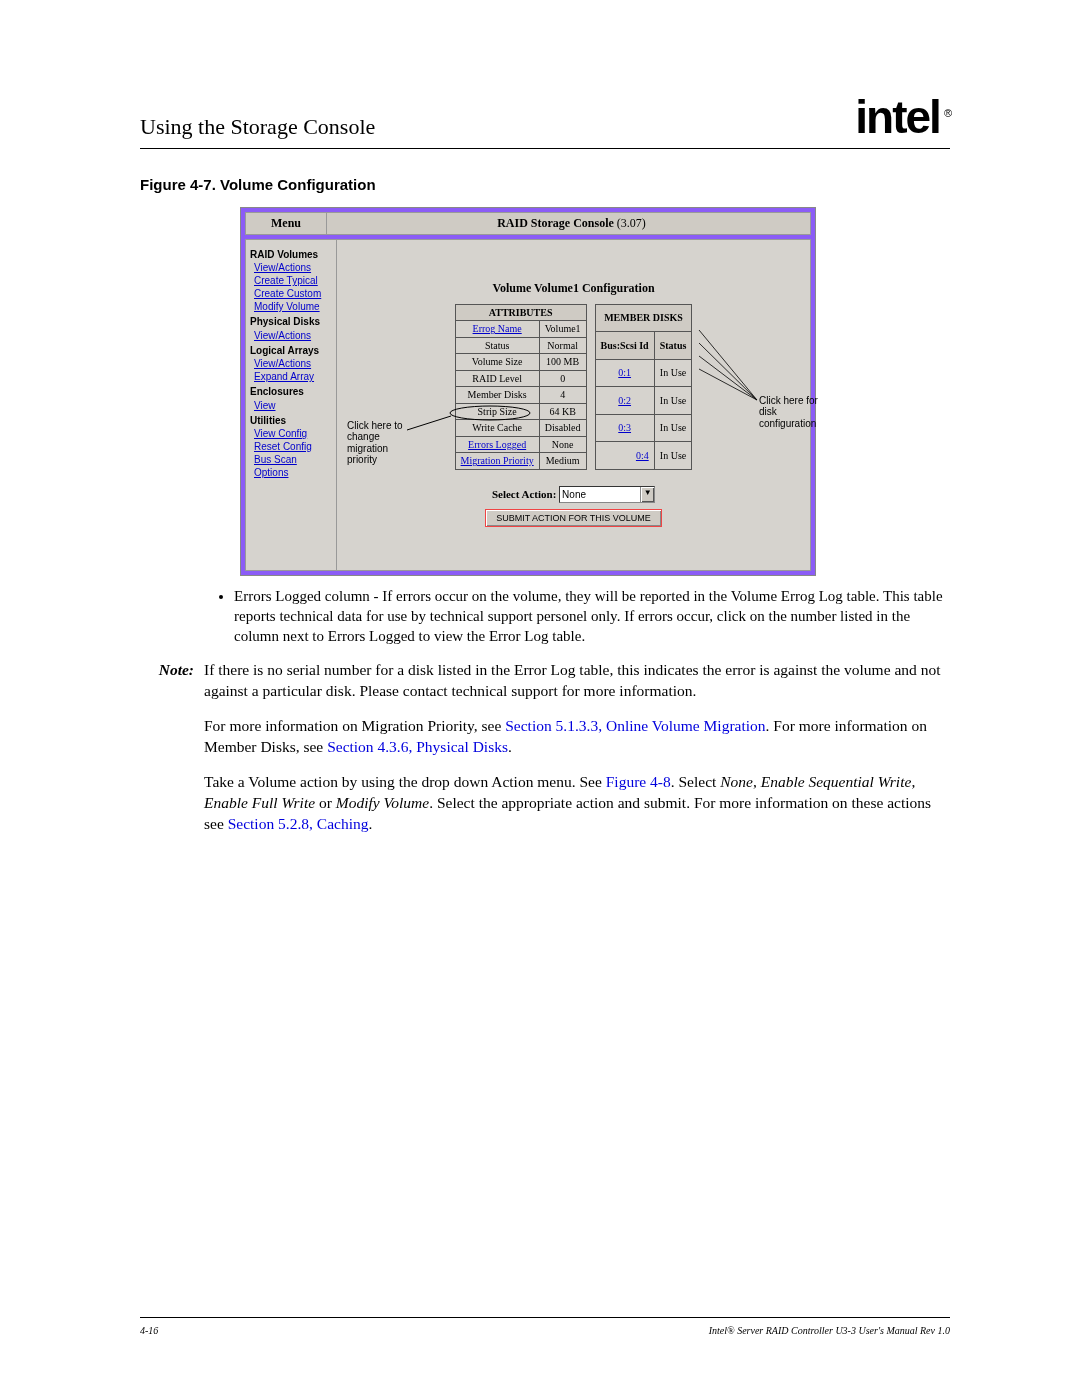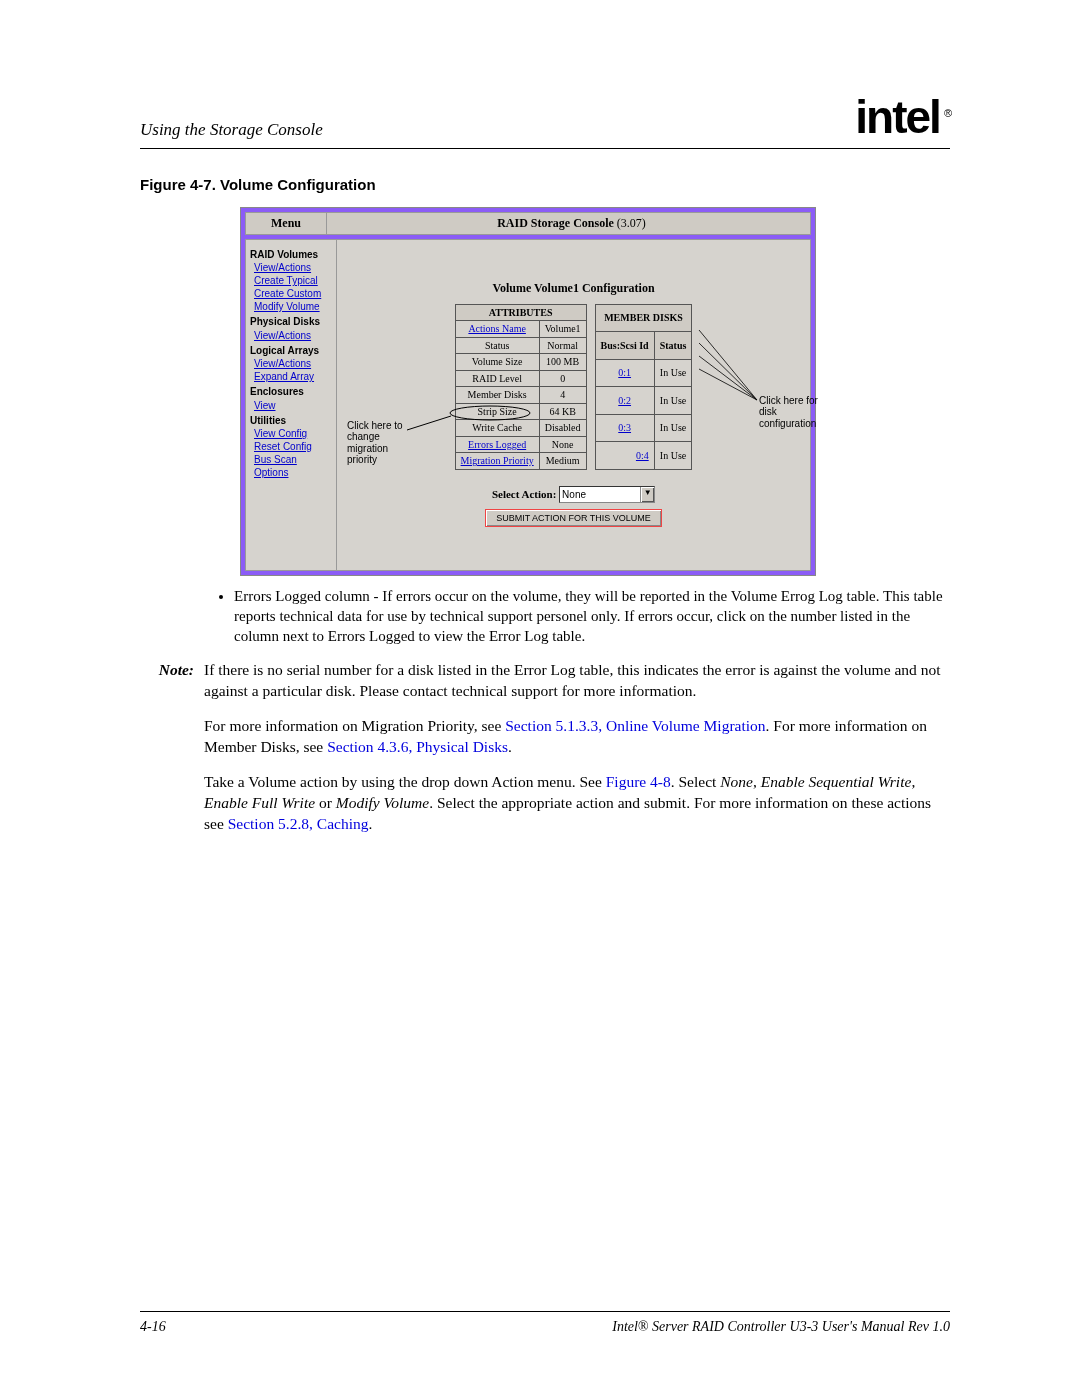--- a/index.html
+++ b/index.html
@@ -17,22 +17,21 @@
     box-sizing: border-box;
     padding: 80px 130px 40px 140px;
   }
   .header-row {
     display: flex;
     justify-content: space-between;
     align-items: flex-end;
     margin-bottom: 6px;
   }
   .section-title {
-    font-style: italic;
-    font-size: 17px;
+    font-size: 22px;
   }
   .brand {
     font-family: Arial, Helvetica, sans-serif;
     font-size: 46px;
     font-weight: 700;
     letter-spacing: -2px;
     position: relative;
     top: 6px;
   }
   .brand .reg {
@@ -240,21 +239,21 @@
     position: absolute;
     bottom: 60px;
     left: 140px;
     right: 130px;
   }
   .footer hr { border: none; border-top: 1.5px solid #000; margin-bottom: 6px; }
   .footer-row {
     display: flex;
     justify-content: space-between;
     font-style: italic;
-    font-size: 14px;
+    font-size: 10px;
   }
 </style>
 </head>
 <body>
 
 <div class="page">
   <div class="header-row">
     <div class="section-title">Using the Storage Console</div>
     <div class="brand">
       <span>intel</span><span class="reg">®</span>
@@ -295,21 +294,21 @@
         <div class="vc-title">Volume Volume1 Configuration</div>
         <div class="tables-row">
           <table class="mini">
             <tbody>
                 <tr>
                   <th colspan="2">ATTRIBUTES</th>
                 </tr>
             </tbody>
               <tbody id="attr-body">
                 <tr>
-                  <td class="attr-label"><span class="lnk">Actions Name</span></td>
+                  <td class="attr-label"><span class="lnk">Errog Name</span></td>
                   <td style="text-align: center;">Volume1</td>
                 </tr>
                 <tr>
                   <td class="attr-label">Status</td>
                   <td style="text-align: center;">Normal</td>
                 </tr>
                 <tr>
                   <td class="attr-label">Volume Size</td>
                   <td style="text-align: center;">100 MB</td>
                 </tr>

